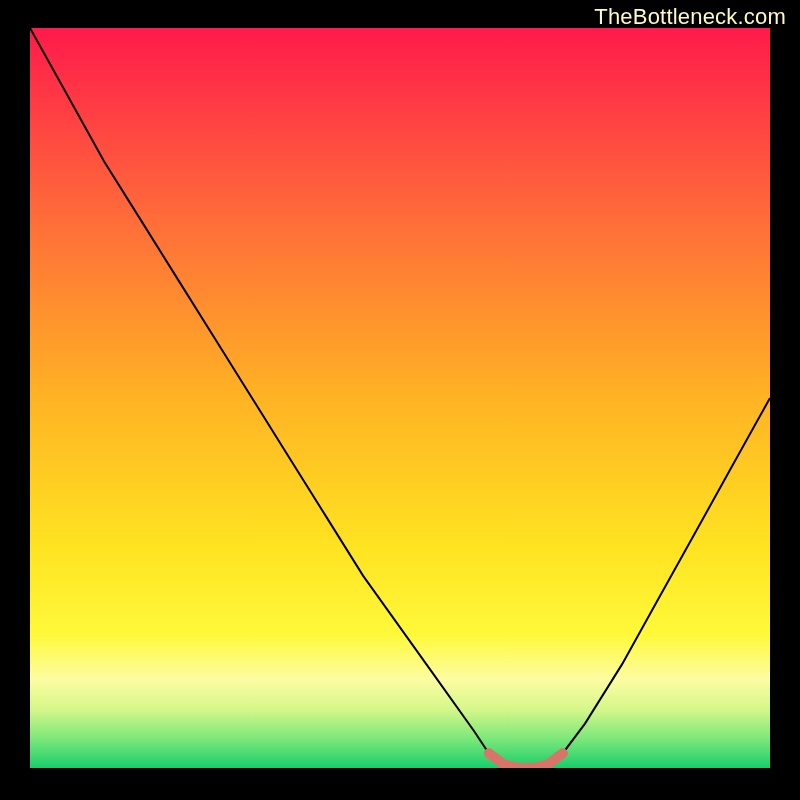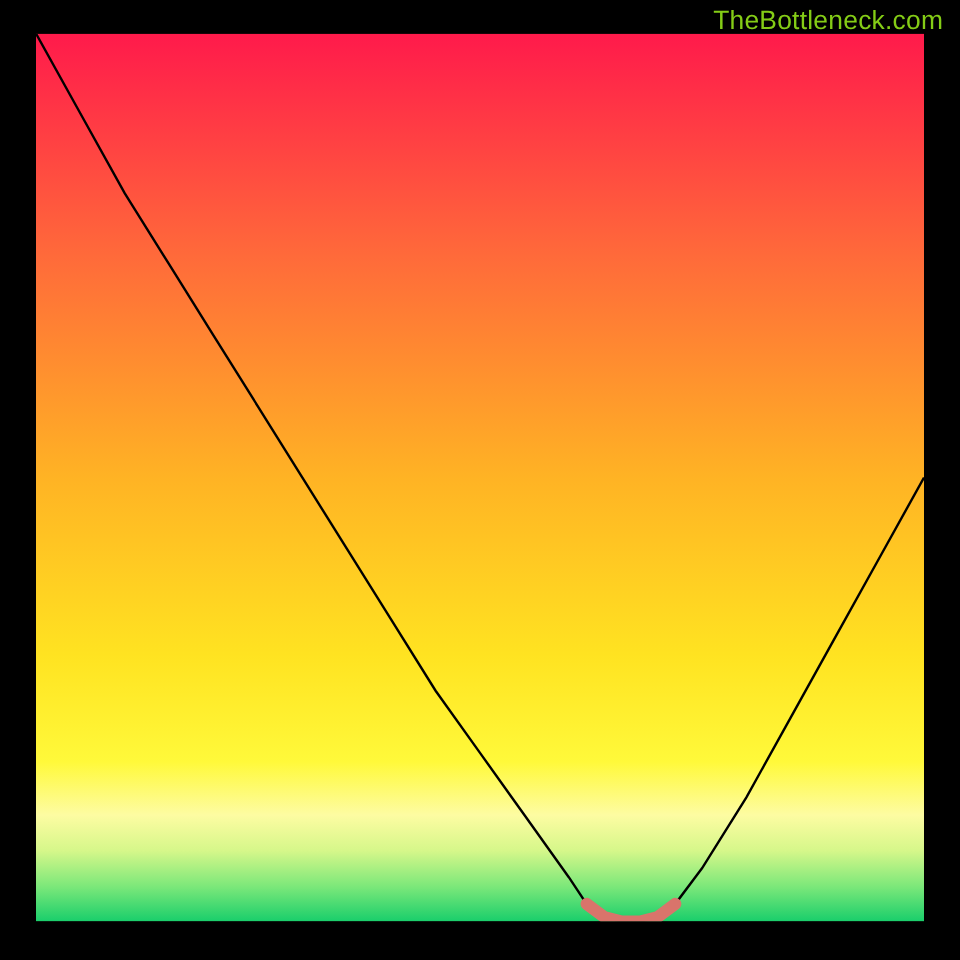--- a/index.html
+++ b/index.html
@@ -15,21 +15,21 @@
     width: 800px;
     height: 800px;
     background: black;
   }
   .watermark {
     position: absolute;
     top: 4px;
     right: 14px;
     font-family: Arial, Helvetica, sans-serif;
     font-size: 22px;
-    color: #84cc16;
+    color: #fef9c3;
     letter-spacing: 0.2px;
     z-index: 5;
   }
   .plot-area {
     position: absolute;
     left: 30px;
     top: 28px;
     width: 740px;
     height: 740px;
     overflow: hidden;

